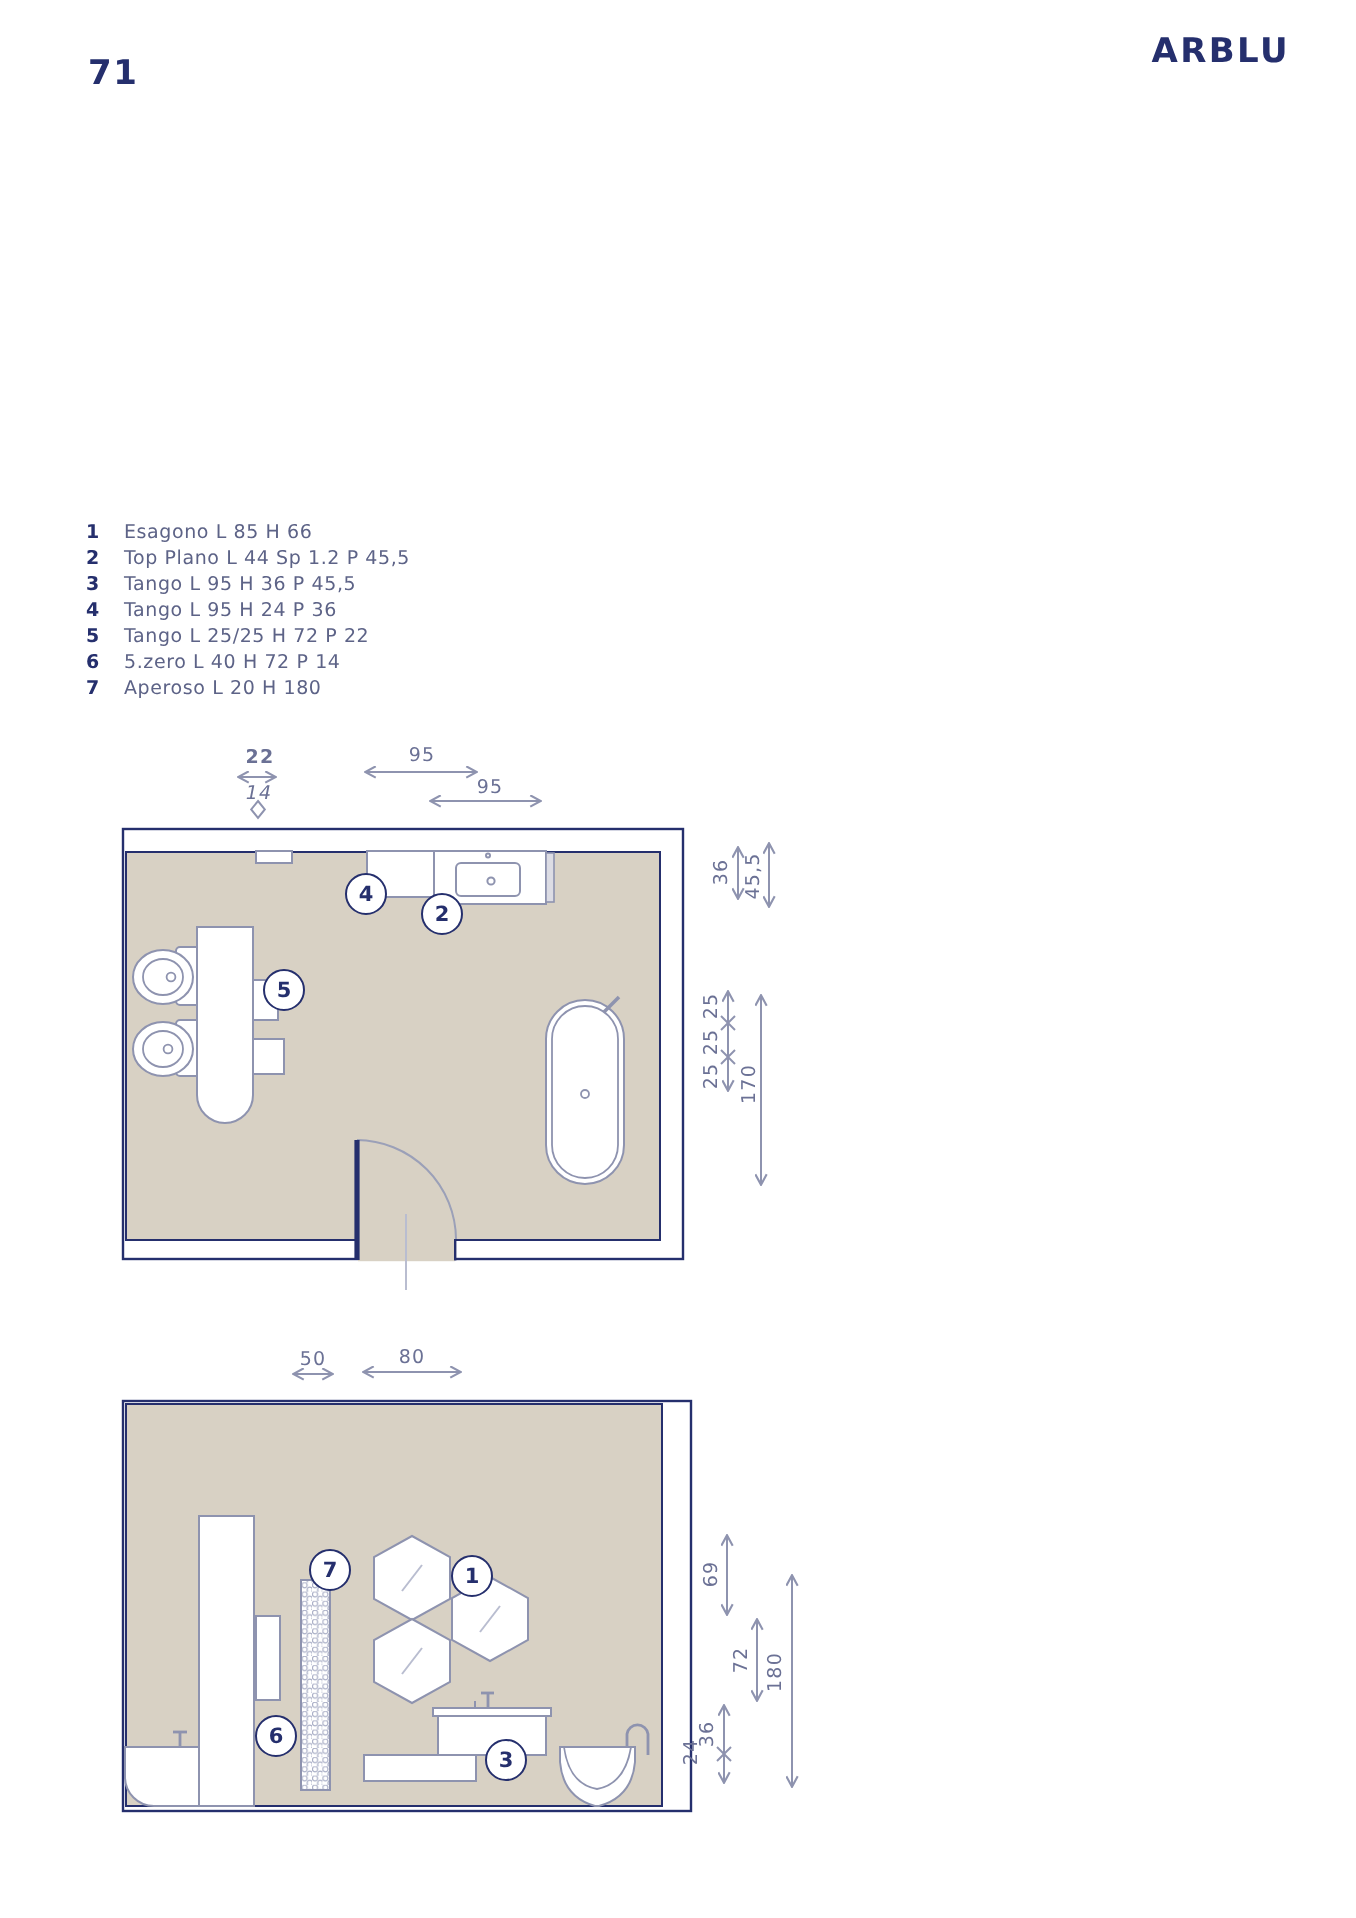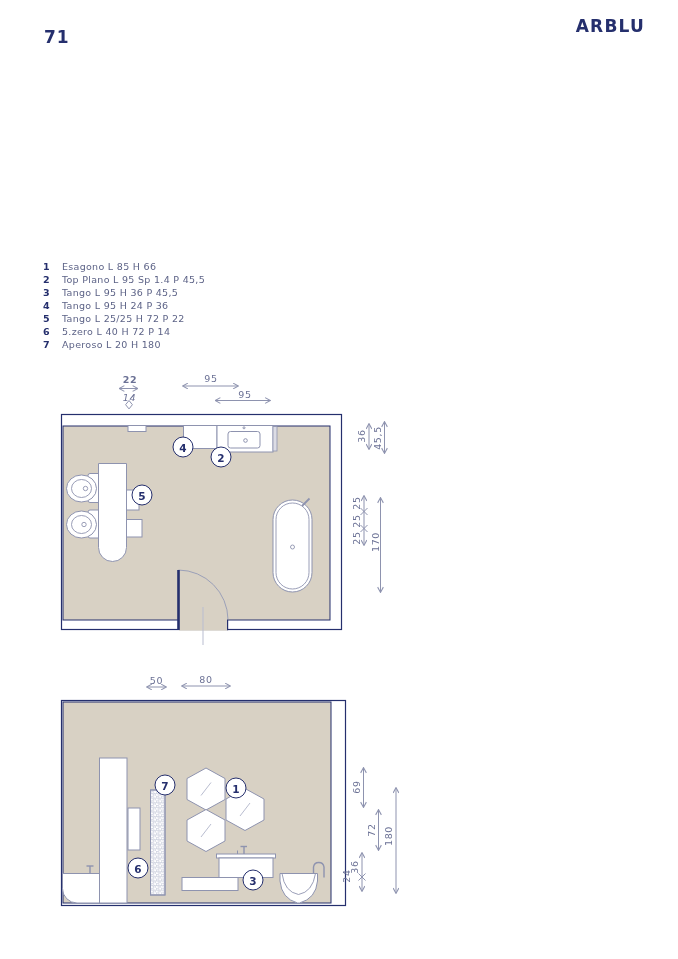--- a/index.html
+++ b/index.html
@@ -34,21 +34,21 @@
   <div class="hdr hdr-left">71</div>
   <div class="hdr hdr-right">ARBLU</div>
 
   <div class="legend">
     <div class="legend-row">
       <span class="legend-num">1</span>
       <span class="legend-label">Esagono L 85 H 66</span>
     </div>
     <div class="legend-row">
       <span class="legend-num">2</span>
-      <span class="legend-label">Top Plano L 95 Sp 1.4 P 45,5</span>
+      <span class="legend-label">Top Plano L 44 Sp 1.2 P 45,5</span>
     </div>
     <div class="legend-row">
       <span class="legend-num">3</span>
       <span class="legend-label">Tango L 95 H 36 P 45,5</span>
     </div>
     <div class="legend-row">
       <span class="legend-num">4</span>
       <span class="legend-label">Tango L 95 H 24 P 36</span>
     </div>
     <div class="legend-row">

